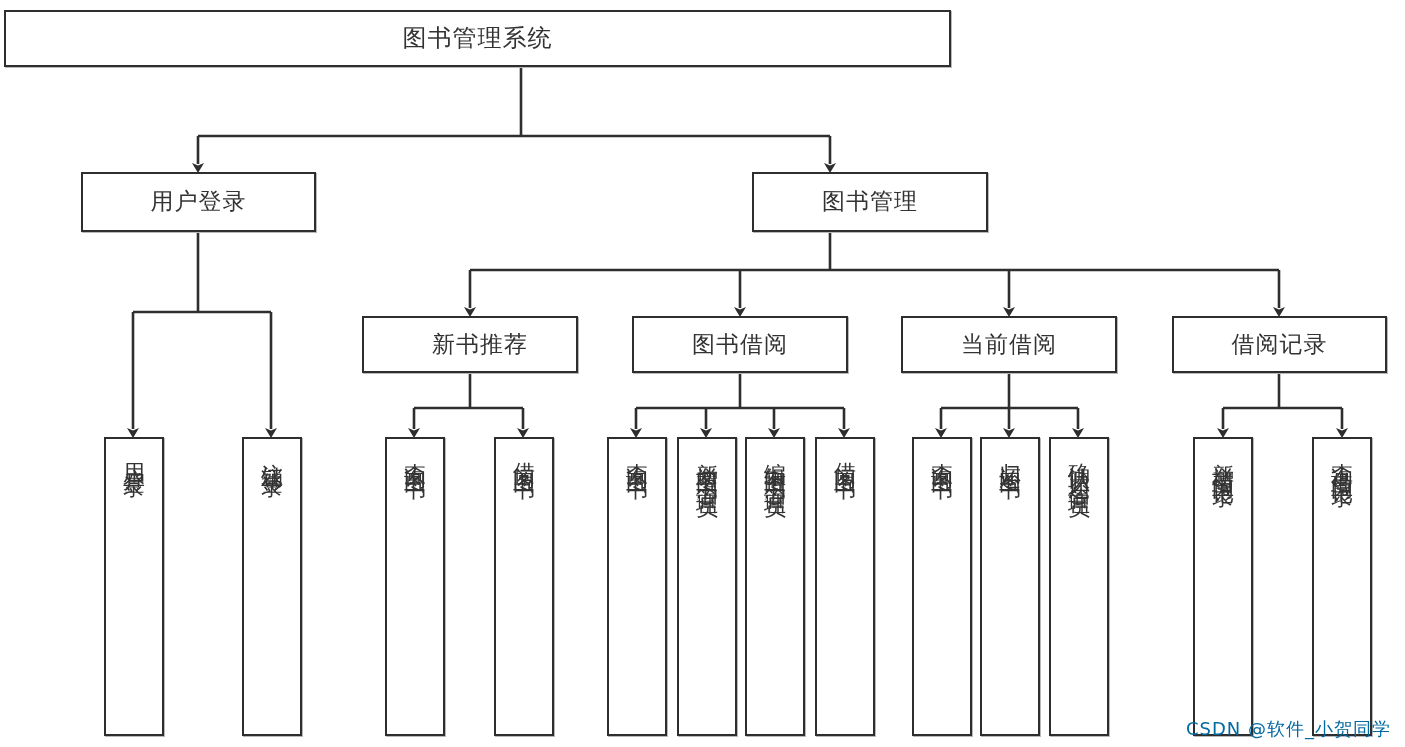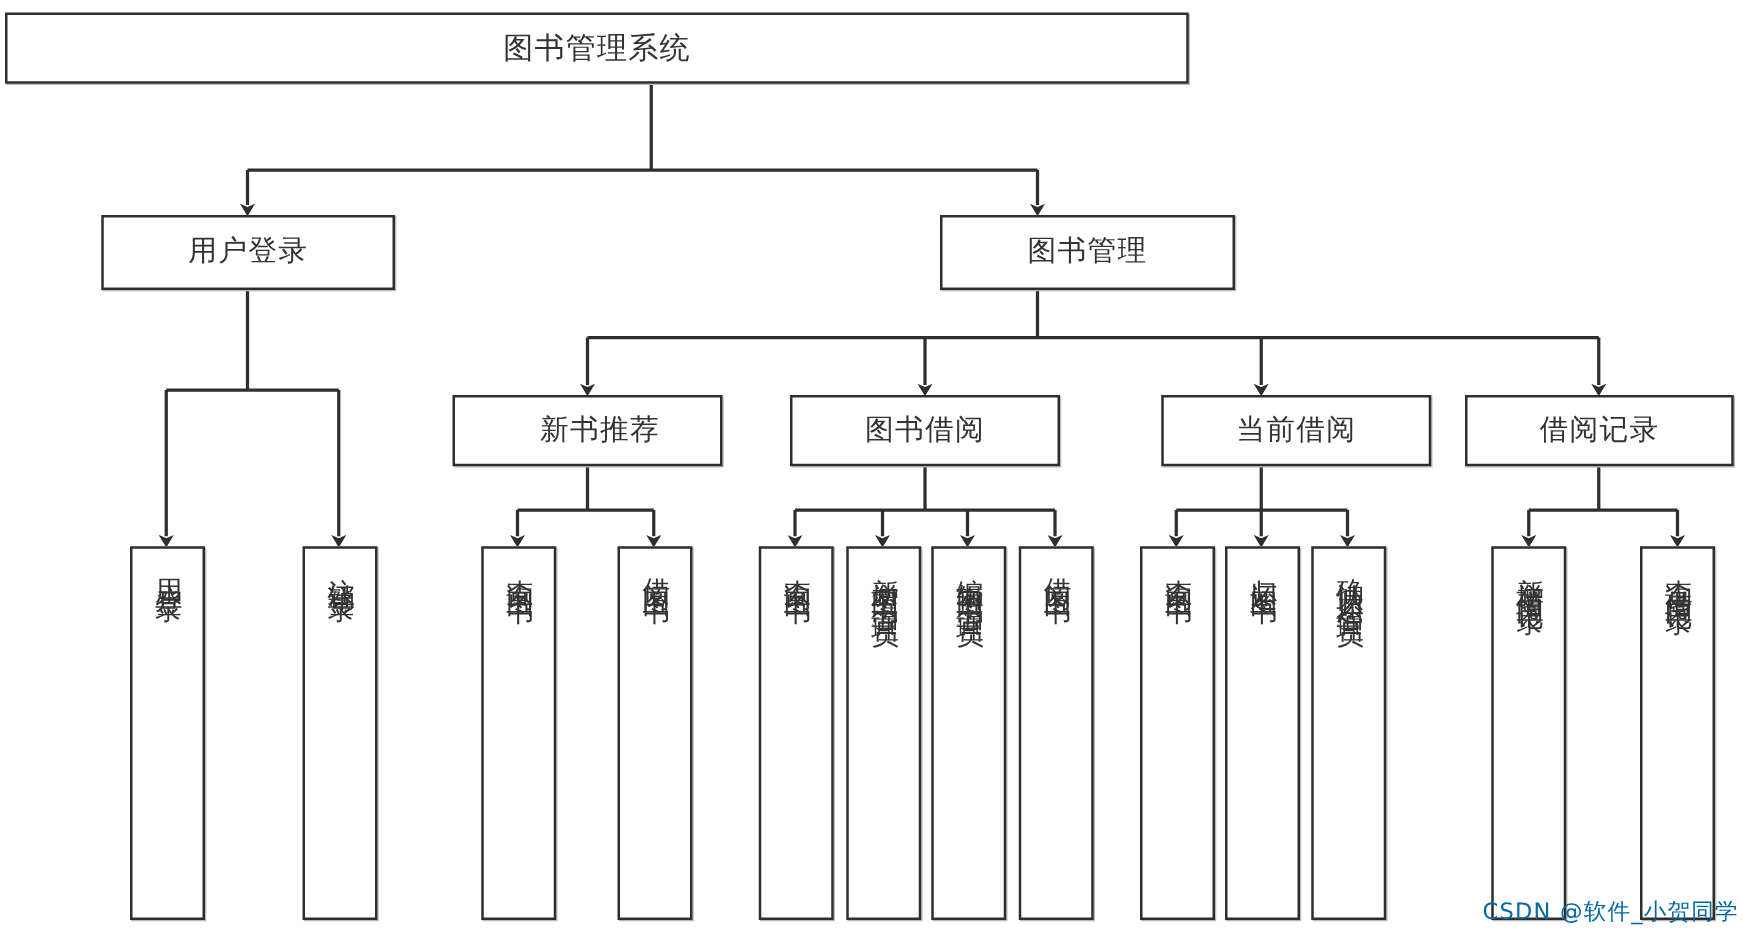--- a/index.html
+++ b/index.html
@@ -141,21 +141,21 @@
   <div class="node horiz" style="left:712px;top:172px;width:236px;height:60px;margin-left:40px;">
     <span class="lbl">图书管理</span>
   </div>
 
   <div class="node horiz" style="left:362px;top:316px;width:216px;height:57px;padding-left:20px;">
     <span class="lbl">新书推荐</span>
   </div>
   <div class="node horiz" style="left:632px;top:316px;width:216px;height:57px;">
     <span class="lbl">图书借阅</span>
   </div>
-  <div class="node horiz" style="left:901px;top:316px;width:216px;height:57px;margin-left:28px;">
+  <div class="node horiz" style="left:901px;top:316px;width:216px;height:57px;">
     <span class="lbl">当前借阅</span>
   </div>
   <div class="node horiz" style="left:1172px;top:316px;width:215px;height:57px;">
     <span class="lbl">借阅记录</span>
   </div>
 
   <div class="node vert" style="left:104px;top:437px;width:60px;height:299px;">
     <span class="lbl">用户登录</span>
   </div>
   <div class="node vert" style="left:242px;top:437px;width:60px;height:299px;">

